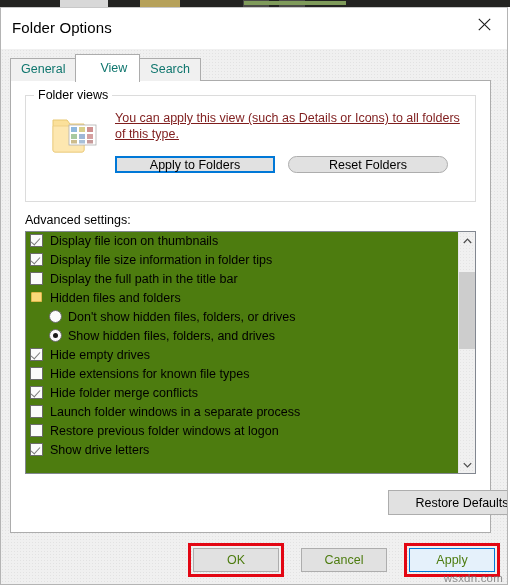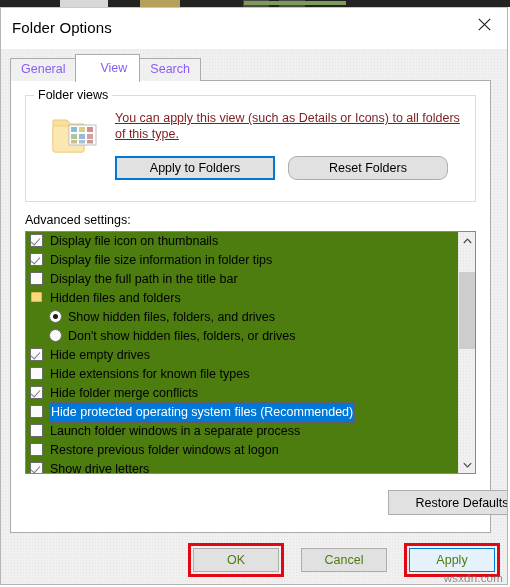--- a/index.html
+++ b/index.html
@@ -81,21 +81,21 @@
     align-items: flex-end;
   }
   .tab {
     border: 1px solid #acacac;
     border-bottom: none;
     background: #f0f0f0;
     padding: 3px 10px 4px 10px;
     font-size: 12.5px;
     line-height: 15px;
     margin-right: -1px;
-    color: #8b5cf6;
+    color: #0f766e;
     cursor: default;
     position: relative;
     z-index: 1;
   }
   .tab.active {
     background: #ffffff;
     padding: 6px 12px 6px 24px;
     z-index: 3;
     border-color: #acacac;
     margin-bottom: -1px;
@@ -138,21 +138,21 @@
     position: absolute;
     left: 89px; top: 14px;
     width: 345px;
     font-size: 12.5px;
     line-height: 16px;
     color: #7f1d1d;
     text-decoration: underline;
   }
   .fv-button {
     position: absolute;
-    height: 24px;
+    height: 17px;
     background: #e1e1e1;
     border: 1px solid #adadad;
     font-family: "Liberation Sans", sans-serif;
     font-size: 12.5px;
     color: #000;
     cursor: default;
     display: flex; align-items: center; justify-content: center;
     box-sizing: border-box;
   }
   #apply-to-folders-button {
@@ -420,42 +420,38 @@
             </div>
             <div class="list-row">
               <span class="cb"></span>
               <span class="row-label">Display the full path in the title bar</span>
             </div>
             <div class="list-row">
               <span class="grpfolder"></span>
               <span class="row-label">Hidden files and folders</span>
             </div>
             <div class="list-row indent">
+              <span class="rb"></span>
+              <span class="row-label">Don't show hidden files, folders, or drives</span>
+            </div>
+            <div class="list-row indent">
               <span class="rb checked"></span>
               <span class="row-label">Show hidden files, folders, and drives</span>
             </div>
-            <div class="list-row indent">
-              <span class="rb"></span>
-              <span class="row-label">Don't show hidden files, folders, or drives</span>
-            </div>
             <div class="list-row">
               <span class="cb checked"></span>
               <span class="row-label">Hide empty drives</span>
             </div>
             <div class="list-row">
               <span class="cb"></span>
               <span class="row-label">Hide extensions for known file types</span>
             </div>
             <div class="list-row">
               <span class="cb checked"></span>
               <span class="row-label">Hide folder merge conflicts</span>
-            </div>
-            <div class="list-row selected">
-              <span class="cb"></span>
-              <span class="row-label">Hide protected operating system files (Recommended)</span>
             </div>
             <div class="list-row">
               <span class="cb"></span>
               <span class="row-label">Launch folder windows in a separate process</span>
             </div>
             <div class="list-row">
               <span class="cb"></span>
               <span class="row-label">Restore previous folder windows at logon</span>
             </div>
             <div class="list-row">

